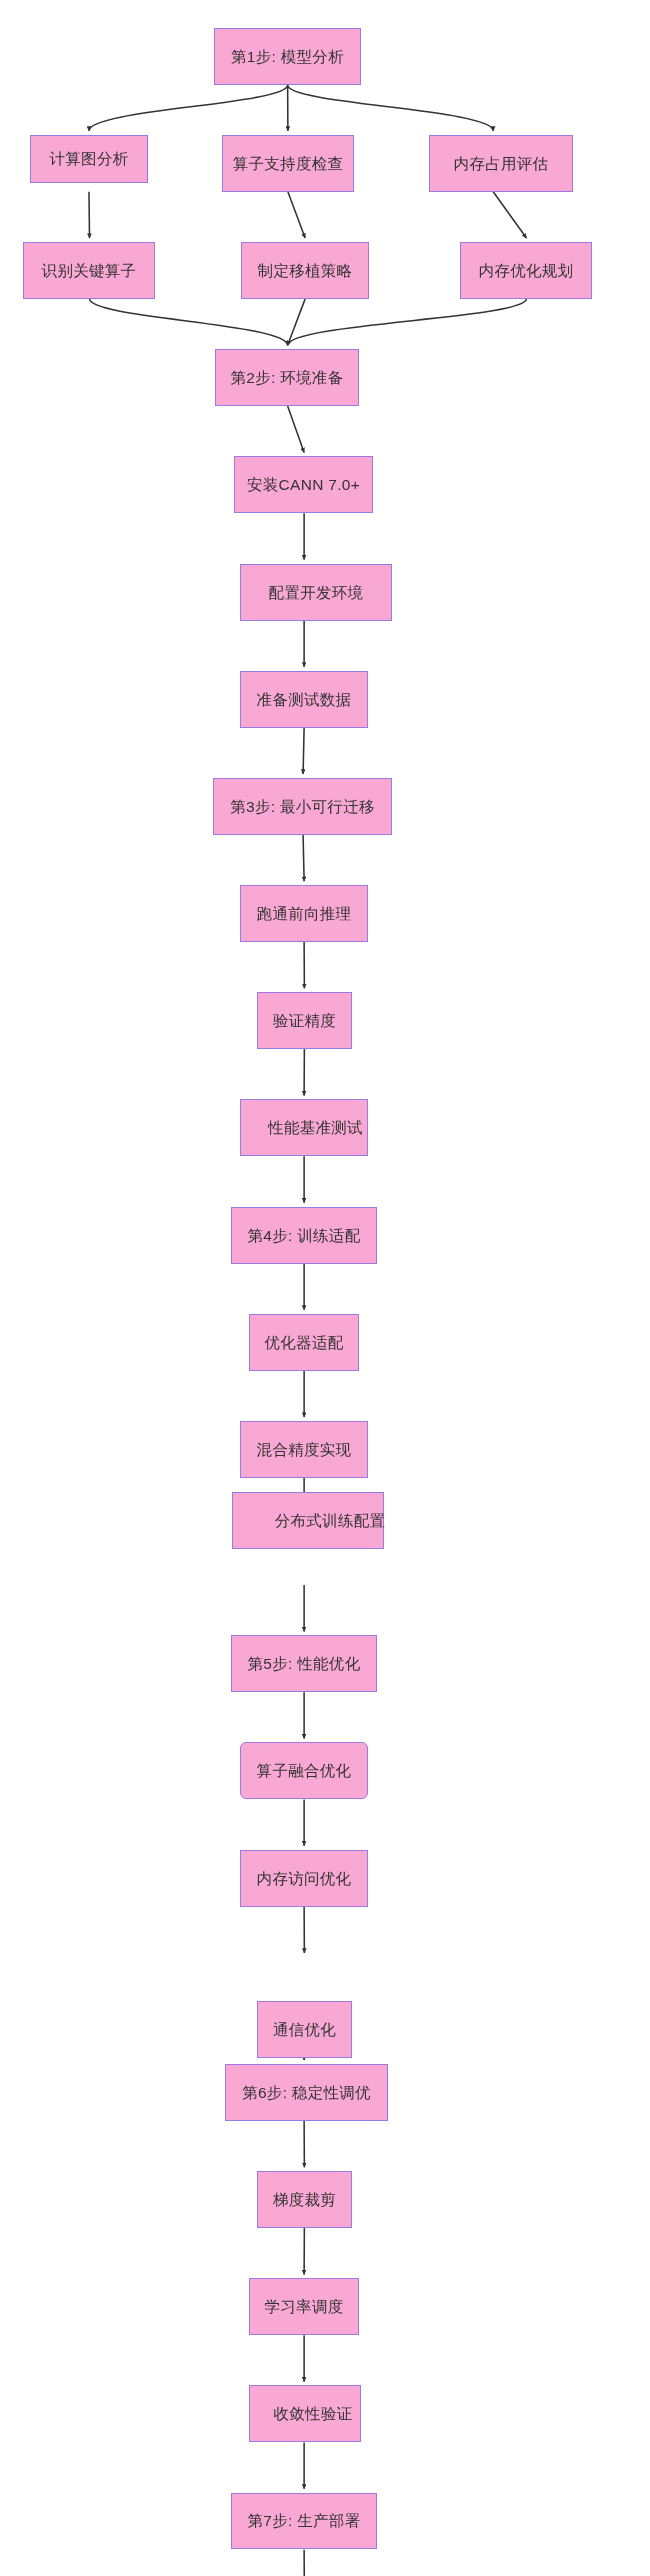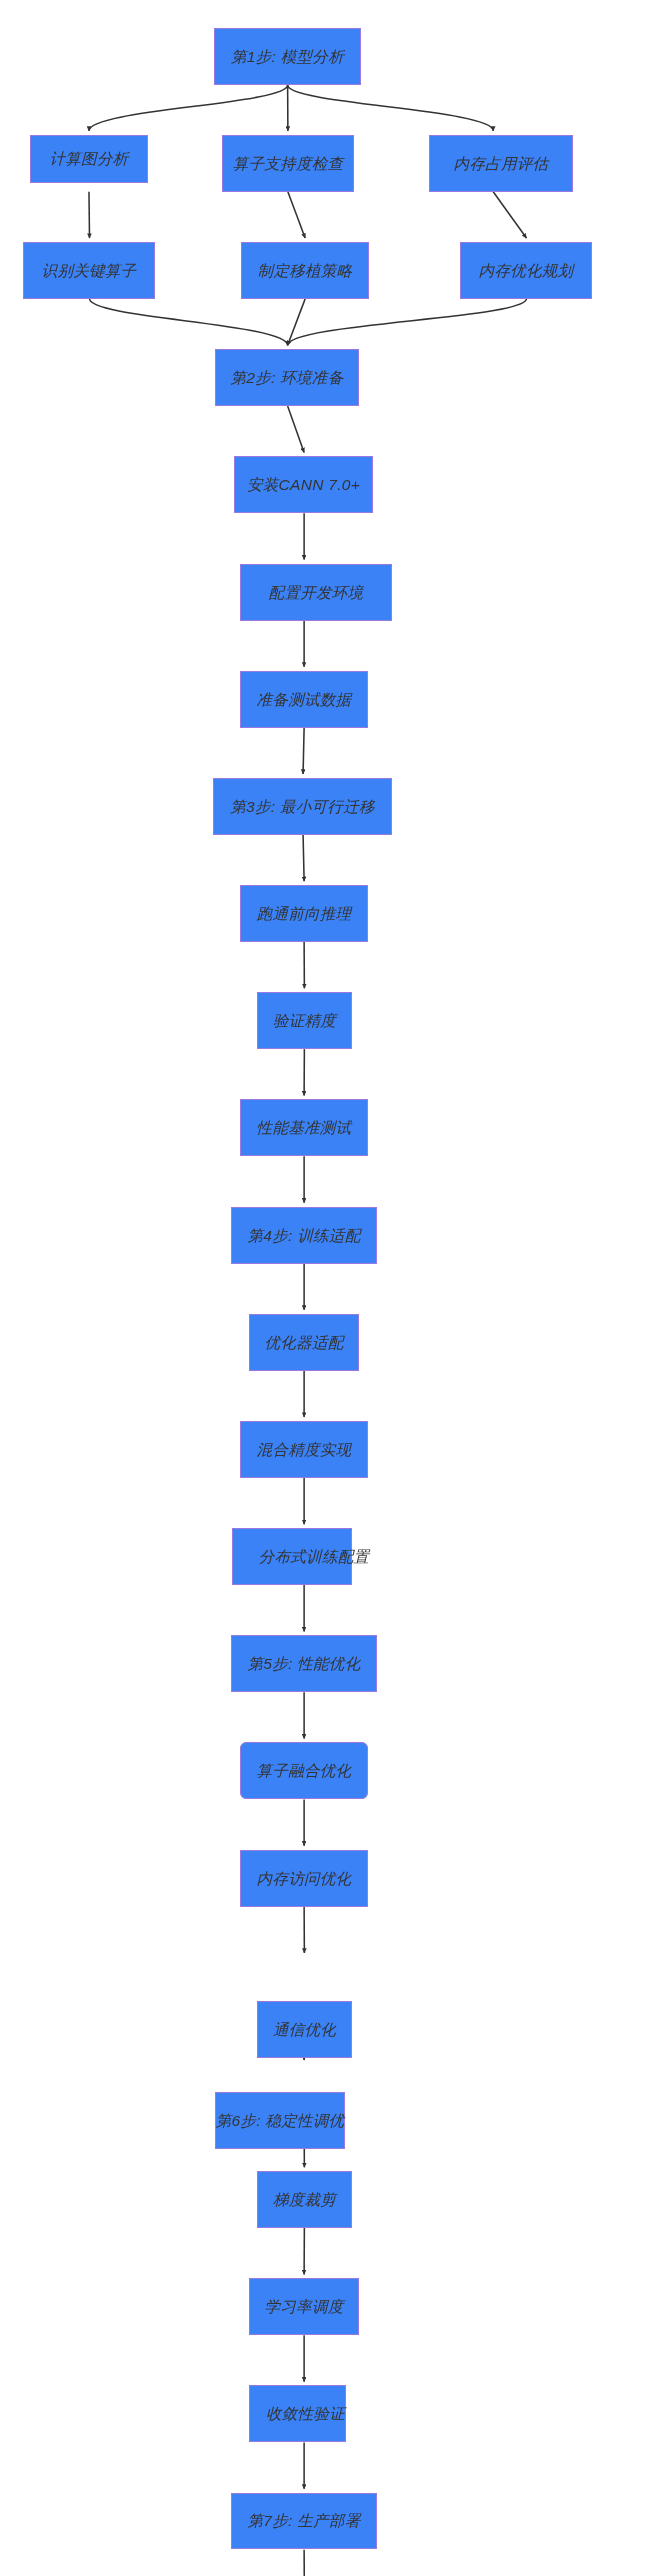--- a/index.html
+++ b/index.html
@@ -19,34 +19,33 @@
   #edge-layer{
     position:absolute;
     left:0; top:0;
     width:651px;
     height:2899px;
     pointer-events:none;
   }
   .node{
     position:absolute;
     box-sizing:border-box;
-    background:#3b82f6;
+    background:#f9a8d4;
     border:1px solid #9a7ae0;
     border-radius:0px;
     display:flex;
     align-items:center;
     justify-content:center;
     text-align:center;
     color:#333333;
     font-size:15.5px;
     line-height:1.25;
     letter-spacing:0.3px;
     white-space:nowrap;
     z-index:2;
-    font-style:italic;
   }
   .node-label{
     display:block;
     padding:0 4.1px;
   }
 </style>
 </head>
 <body>
 
 <div id="stage">
@@ -127,57 +126,57 @@
       </div>
       <div class="node" style="left: 213px; top: 778px; width: 179px; height: 57px;">
         <span class="node-label">第3步: 最小可行迁移</span>
       </div>
       <div class="node" style="left: 240px; top: 885px; width: 128px; height: 57px;">
         <span class="node-label">跑通前向推理</span>
       </div>
       <div class="node" style="left: 257px; top: 992px; width: 95px; height: 57px;">
         <span class="node-label">验证精度</span>
       </div>
-      <div class="node" style="left: 240px; top: 1099px; width: 128px; height: 57px;">
+      <div class="node" style="left: 240px; top: 1099px; width: 128px; height: 57px; justify-content: flex-end;">
         <span class="node-label">性能基准测试</span>
       </div>
       <div class="node" style="left: 231px; top: 1207px; width: 146px; height: 57px;">
         <span class="node-label">第4步: 训练适配</span>
       </div>
       <div class="node" style="left: 249px; top: 1314px; width: 110px; height: 57px;">
         <span class="node-label">优化器适配</span>
       </div>
       <div class="node" style="left: 240px; top: 1421px; width: 128px; height: 57px;">
         <span class="node-label">混合精度实现</span>
       </div>
-      <div class="node" style="left: 232px; top: 1528px; width: 120px; height: 57px; padding-left: 44px;">
+      <div class="node" style="left: 232px; top: 1492px; width: 152px; height: 57px; padding-left: 44px;">
         <span class="node-label">分布式训练配置</span>
       </div>
       <div class="node" style="left: 231px; top: 1635px; width: 146px; height: 57px;">
         <span class="node-label">第5步: 性能优化</span>
       </div>
       <div class="node" style="left: 240px; top: 1742px; width: 128px; height: 57px; border-radius: 6px;">
         <span class="node-label">算子融合优化</span>
       </div>
       <div class="node" style="left: 240px; top: 1850px; width: 128px; height: 57px;">
         <span class="node-label">内存访问优化</span>
       </div>
       <div class="node" style="left: 257px; top: 1957px; width: 95px; height: 57px; margin-top: 44px;">
         <span class="node-label">通信优化</span>
       </div>
-      <div class="node" style="left: 215px; top: 2064px; width: 130px; height: 57px; margin-top: 28px;">
+      <div class="node" style="left: 225px; top: 2064px; width: 163px; height: 57px;">
         <span class="node-label">第6步: 稳定性调优</span>
       </div>
       <div class="node" style="left: 257px; top: 2171px; width: 95px; height: 57px;">
         <span class="node-label">梯度裁剪</span>
       </div>
       <div class="node" style="left: 249px; top: 2278px; width: 110px; height: 57px;">
         <span class="node-label">学习率调度</span>
       </div>
-      <div class="node" style="left: 249px; top: 2385px; width: 97px; height: 57px; padding-left: 16px;">
+      <div class="node" style="left: 249px; top: 2385px; width: 112px; height: 57px; padding-left: 16px;">
         <span class="node-label">收敛性验证</span>
       </div>
       <div class="node" style="left: 231px; top: 2493px; width: 146px; height: 56px;">
         <span class="node-label">第7步: 生产部署</span>
       </div>
     </div>
 </div>
 
 
 </body></html>

